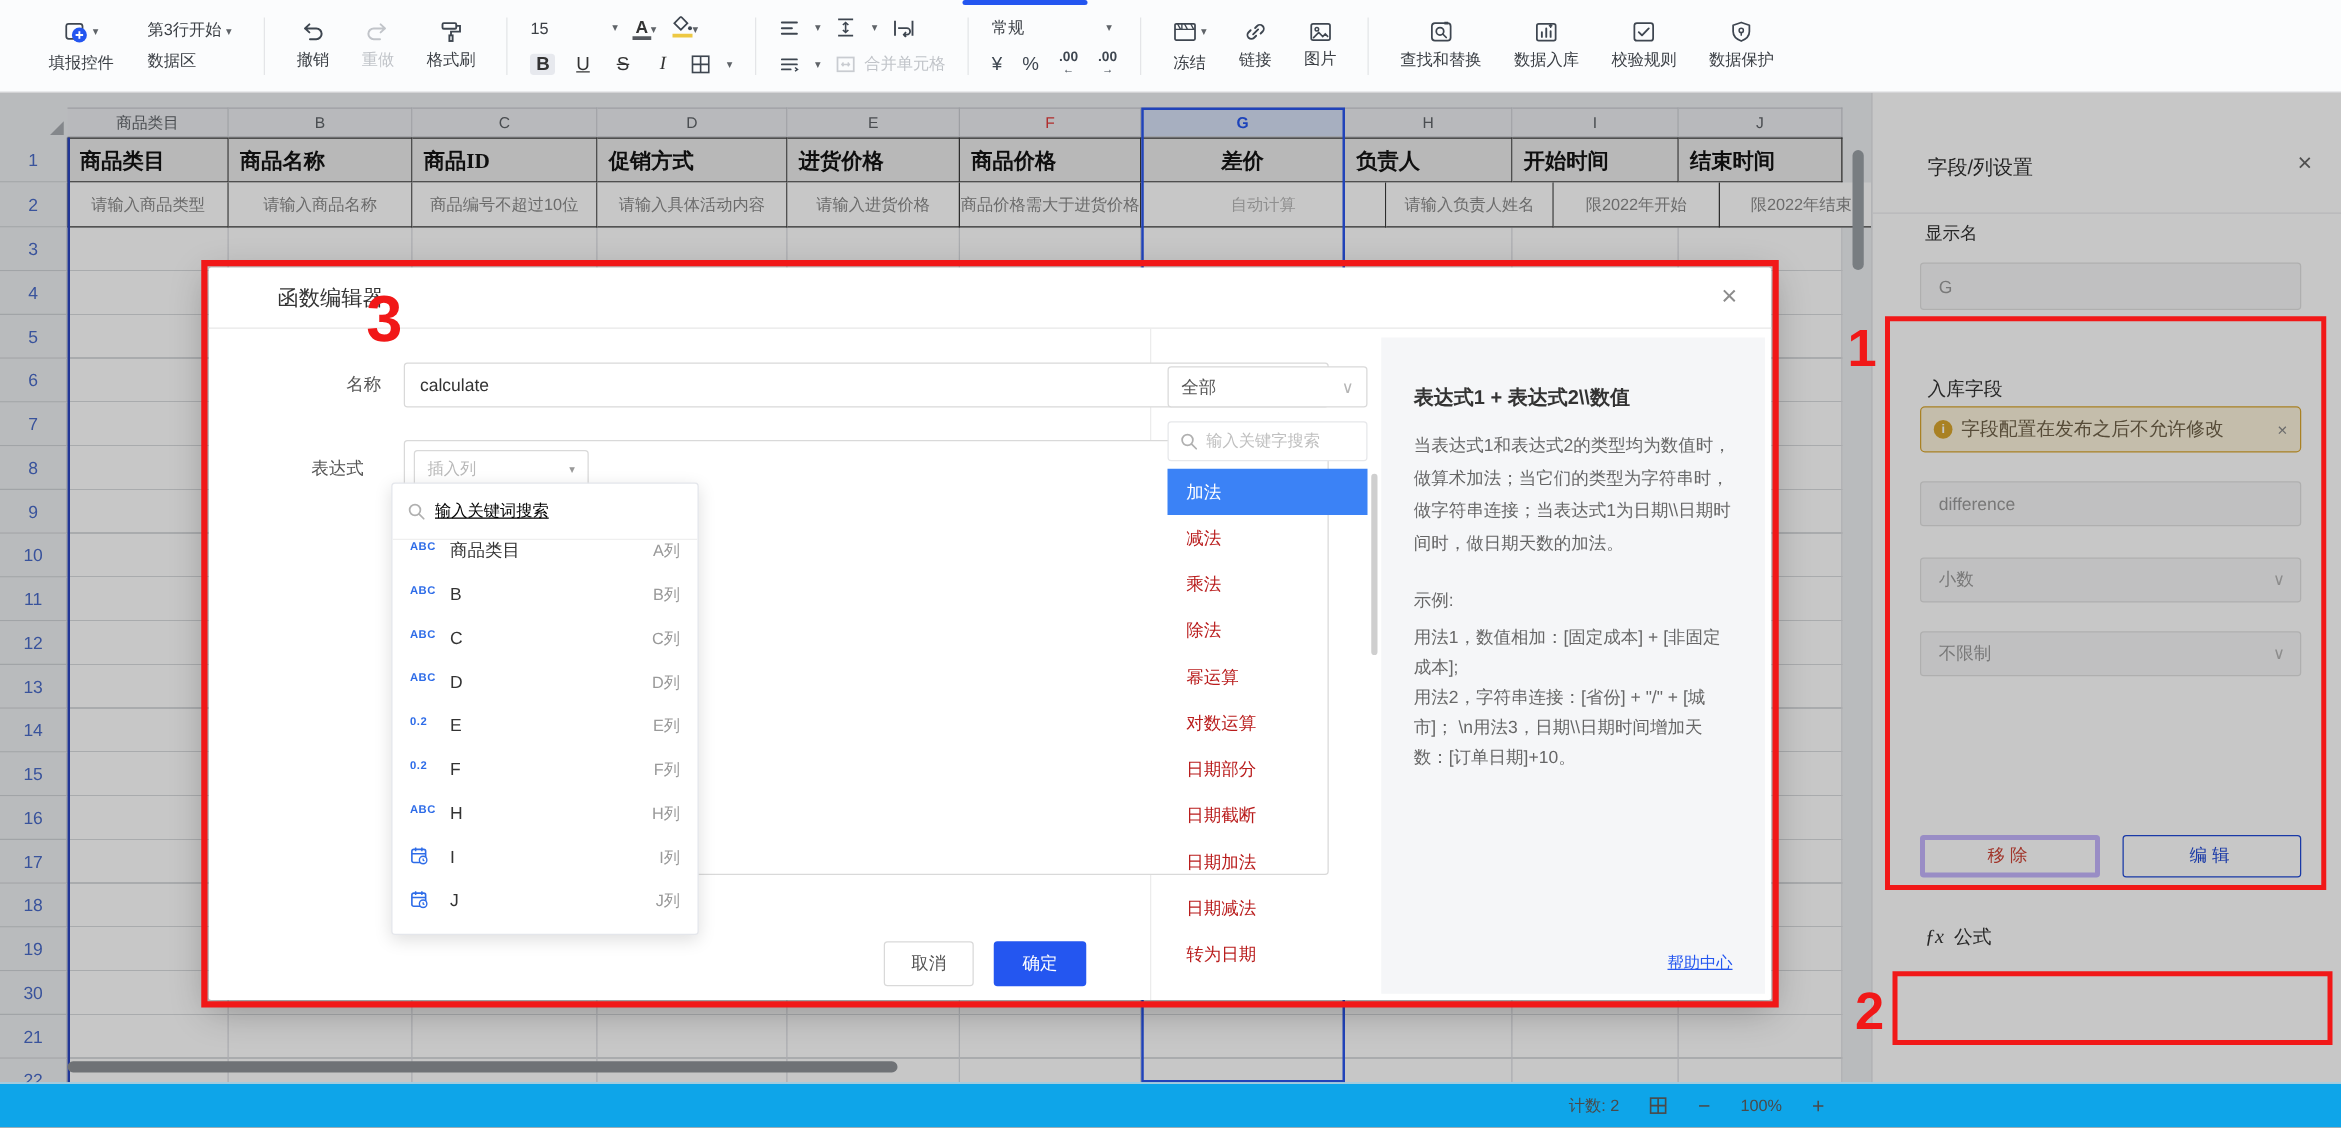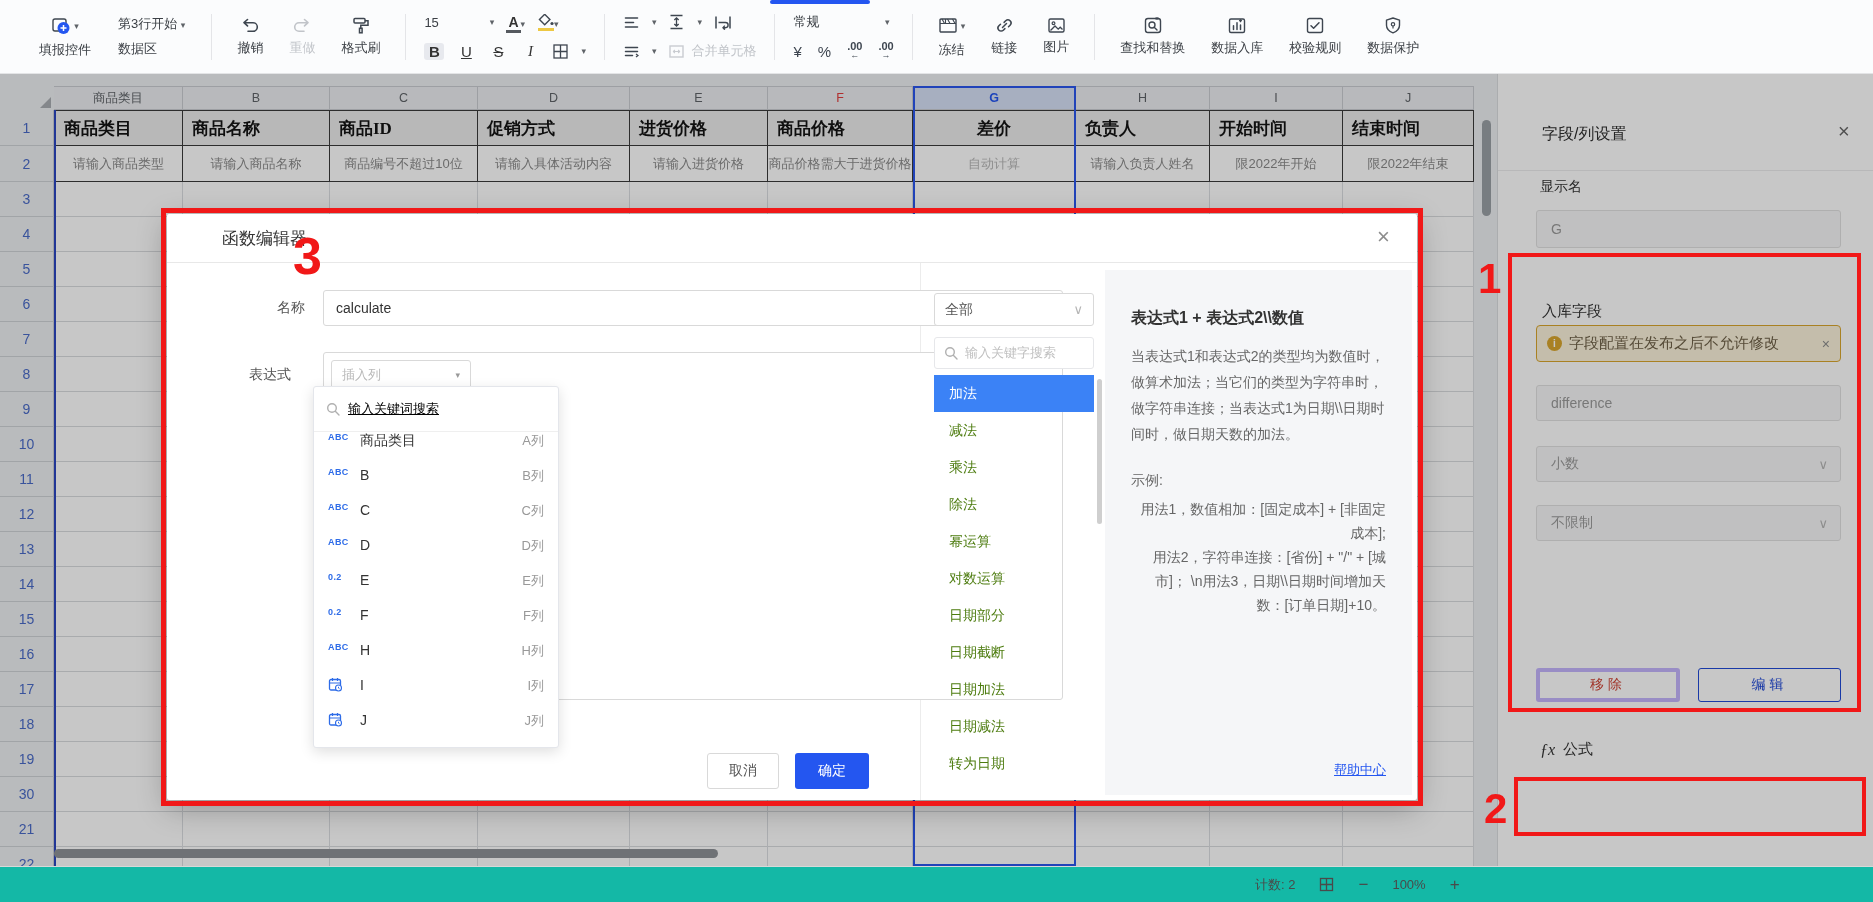--- a/index.html
+++ b/index.html
@@ -68,21 +68,21 @@
   .warn .wt{font-size:15px;color:#6f6148;white-space:nowrap;}
   .warn .wx{margin-left:auto;color:#8c8c8c;font-size:14px;cursor:pointer;}
   .sb-btn{position:absolute;box-sizing:border-box;height:34px;border-radius:3px;display:flex;align-items:center;justify-content:center;font-size:14px;letter-spacing:4px;cursor:pointer;background:transparent;}
   .sb-btn.rm{border:4px solid #c4b5fd;color:#cf4436;}
   .sb-btn.ed{border:1px solid #2049d6;color:#2049d6;}
   .fxrow{position:absolute;left:42px;top:666px;font-size:15px;color:#333;display:flex;align-items:center;gap:8px;}
   .fxic{font-family:"Liberation Serif",serif;font-style:italic;font-size:16px;color:#333;}
   .insbtn{position:absolute;left:30px;top:708px;width:326px;height:48px;box-sizing:border-box;background:#fbfbfc;border:1px solid #e0e1e4;border-radius:4px;display:flex;align-items:center;justify-content:center;font-size:15px;color:#4a4a4a;cursor:pointer;}
   
   .overlay{position:absolute;left:0;top:74px;width:1873px;height:792px;background:rgba(0,0,0,0.22);z-index:40;}
-  .statusbar{position:absolute;left:0;top:866px;width:1873px;height:36px;background:#14b8a6;border-top:1px solid #d8d8d8;box-sizing:border-box;z-index:45;}
+  .statusbar{position:absolute;left:0;top:866px;width:1873px;height:36px;background:#0ea5e9;border-top:1px solid #d8d8d8;box-sizing:border-box;z-index:45;}
   .st-items{position:absolute;left:1255px;top:0;height:35px;display:flex;align-items:center;gap:24px;}
   .st-txt{font-size:13px;color:#4a4a4a;}
   .st-sym{font-size:17px;color:#4a4a4a;cursor:pointer;}
   
   .dialog{position:absolute;left:167px;top:214px;width:1250px;height:586px;background:#fff;border-radius:2px;box-shadow:0 8px 30px rgba(0,0,0,.28);z-index:60;}
   .dlg-title{position:absolute;left:55px;top:13px;font-size:17px;color:#333;font-weight:500;}
   .dlg-x{position:absolute;left:1210px;top:10px;font-size:22px;color:#8c8c8c;cursor:pointer;}
   .dlg-div{position:absolute;left:0;top:48px;width:1250px;height:1px;background:#e8e8e8;}
   .dlg-vdiv{position:absolute;left:753px;top:49px;width:1px;height:537px;background:#ececec;}
   .dlg-lab{position:absolute;font-size:14px;color:#555;text-align:right;width:80px;}
@@ -95,28 +95,28 @@
   .psearch span{font-size:13px;color:#000000;text-decoration:underline;}
   .pitem{height:35px;display:flex;padding:0 14px;cursor:pointer;}
   .pic{width:32px;color:#2e6ce8;font-weight:bold;font-size:9px;letter-spacing:.4px;flex:none;}
   .pnm{font-size:14px;color:#333;}
   .pcol{margin-left:auto;font-size:13px;color:#999;}
   .rsel{position:absolute;left:767px;top:79px;width:160px;height:33px;box-sizing:border-box;border:1px solid #d9d9d9;border-radius:3px;display:flex;align-items:center;padding:0 10px;font-size:14px;color:#555;background:#fff;}
   .rsel .vv{margin-left:auto;color:#b5b5b5;font-size:13px;}
   .rsearch{position:absolute;left:767px;top:123px;width:160px;height:32px;box-sizing:border-box;border:1px solid #e6e7ea;border-radius:3px;display:flex;align-items:center;gap:7px;padding:0 9px;background:#fff;}
   .rsearch span{font-size:13px;color:#c0c0c0;}
   .cats{position:absolute;left:767px;top:161px;width:160px;}
-  .cat{height:37px;display:flex;align-items:center;padding-left:15px;font-size:14px;color:#4d7c0f;cursor:pointer;}
+  .cat{height:37px;display:flex;align-items:center;padding-left:15px;font-size:14px;color:#b91c1c;cursor:pointer;}
   .cat.sel{background:#3b82f6;color:#fff;}
   .cat-thumb{position:absolute;left:930px;top:165px;width:5px;height:145px;background:#cfcfcf;border-radius:3px;}
   .desc{position:absolute;left:938px;top:56px;width:307px;height:525px;background:#f5f6f8;box-sizing:border-box;padding:38px 26px 0 26px;}
   .desc h3{margin:0;font-size:16px;color:#333;}
   .desc p{margin:14px 0 0 0;font-size:14px;color:#666;line-height:26px;}
   .desc .ex{margin-top:20px;}
-  .desc .exl{margin-top:4px;line-height:24px;text-align:right;}
+  .desc .exl{margin-top:4px;line-height:24px;}
   .helplink{position:absolute;right:26px;bottom:16px;font-size:13px;color:#2456f0;text-decoration:underline;cursor:pointer;}
   .dbtn{position:absolute;box-sizing:border-box;height:36px;border-radius:3px;display:flex;align-items:center;justify-content:center;font-size:14px;cursor:pointer;}
   .dbtn.cancel{left:540px;top:539px;width:72px;border:1px solid #d9d9d9;background:#fff;color:#555;}
   .dbtn.ok{left:628px;top:539px;width:74px;background:#2456f0;color:#fff;font-weight:500;}
   .num3{position:absolute;left:126px;top:16px;font-size:52px;font-weight:bold;color:#f11818;line-height:1;z-index:4;}
   
   .anno{position:absolute;border:5px solid #f11818;box-sizing:border-box;z-index:70;pointer-events:none;}
   .anno4{border-width:4px;}
   .anum{position:absolute;color:#f11818;font-weight:bold;font-size:42px;line-height:1;z-index:70;}
 </style>
@@ -397,21 +397,21 @@
       <div class="c1" style="width:133px">开始时间</div>
       <div class="c1" style="width:131px">结束时间</div>
     </div>
     <div class="row" style="left:54px;top:72px;">
       <div class="c2 bl" style="width:129px">请输入商品类型</div>
       <div class="c2" style="width:147px">请输入商品名称</div>
       <div class="c2" style="width:148px">商品编号不超过10位</div>
       <div class="c2" style="width:152px">请输入具体活动内容</div>
       <div class="c2" style="width:138px">请输入进货价格</div>
       <div class="c2" style="width:145px">商品价格需大于进货价格</div>
-      <div class="c2 lt" style="width:163px">自动计算</div>
+      <div class="c2 lt" style="width:196px">自动计算</div>
       <div class="c2" style="width:134px">请输入负责人姓名</div>
       <div class="c2" style="width:133px">限2022年开始</div>
       <div class="c2" style="width:131px">限2022年结束</div>
     </div>
     <div class="blueline"></div>
     <div class="gselrect"></div>
     <div class="vthumb"></div>
     <div class="hthumb"></div>
   </div>
 

